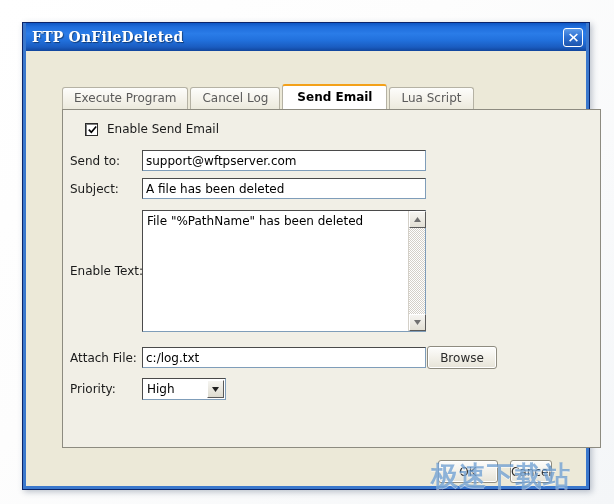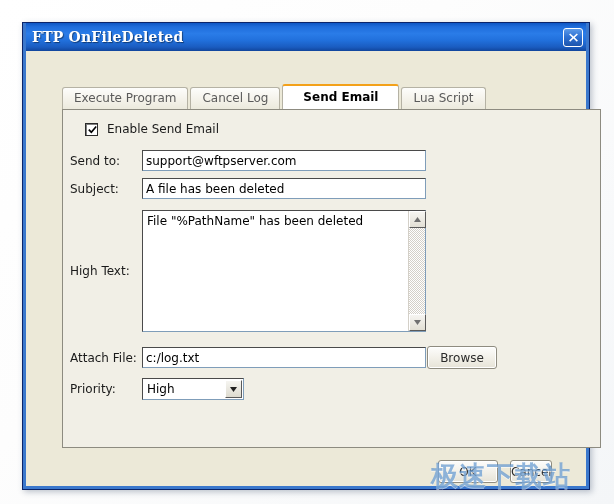--- a/index.html
+++ b/index.html
@@ -117,21 +117,21 @@
   }
   .tab.active {
     height: 25px;
     line-height: 23px;
     color: #000000;
     font-weight: bold;
     background: #ffffff;
     border: 1px solid #b5b2a4;
     border-top: 2px solid #f3a11a;
     border-bottom: none;
-    padding: 0 20px;
+    padding: 0 14px;
     margin-right: 2px;
     position: relative;
     z-index: 3;
   }
 
   
   #panel {
     position: absolute;
     left: 36px;
     top: 58px;
@@ -261,21 +261,21 @@
     box-shadow: inset 0 0 0 1px #ffffff;
     box-sizing: border-box;
     cursor: pointer;
     padding: 0;
   }
   #browse-button { width: 70px; height: 23px; margin-left: 1px; }
 
   
   #priority-row { left: 7px; top: 268px; justify-content: flex-end; }
   #priority-select {
-    width: 102px;
+    width: 84px;
     height: 22px;
     background: #ffffff;
     border: 1px solid #7f9db9;
     border-top-color: #4a4a4a;
     border-left-color: #4a4a4a;
     box-sizing: border-box;
     display: flex;
     align-items: center;
     cursor: pointer;
     position: relative;
@@ -362,21 +362,21 @@
         <span class="fld-label">Send to:</span>
         <input class="xp-input" id="sendto-input" type="text" value="support@wftpserver.com" style="">
       </div>
 
       <div class="row" id="subject-row">
         <span class="fld-label">Subject:</span>
         <input class="xp-input" id="subject-input" type="text" value="A file has been deleted" style="">
       </div>
 
       <div class="row" id="plain-row">
-        <span class="fld-label">High Text:</span>
+        <span class="fld-label">Enable Text:</span>
         <div id="ta-wrap">
           <textarea id="ta-text" style="">File "%PathName" has been deleted</textarea>
           <div id="ta-scroll">
             <div class="sb-btn">
               <svg width="7" height="5" viewBox="0 0 7 5">
                 <path d="M3.5 0 L7 5 L0 5 Z" fill="#707070"></path>
               </svg>
             </div>
             <div class="sb-btn">
               <svg width="7" height="5" viewBox="0 0 7 5">

